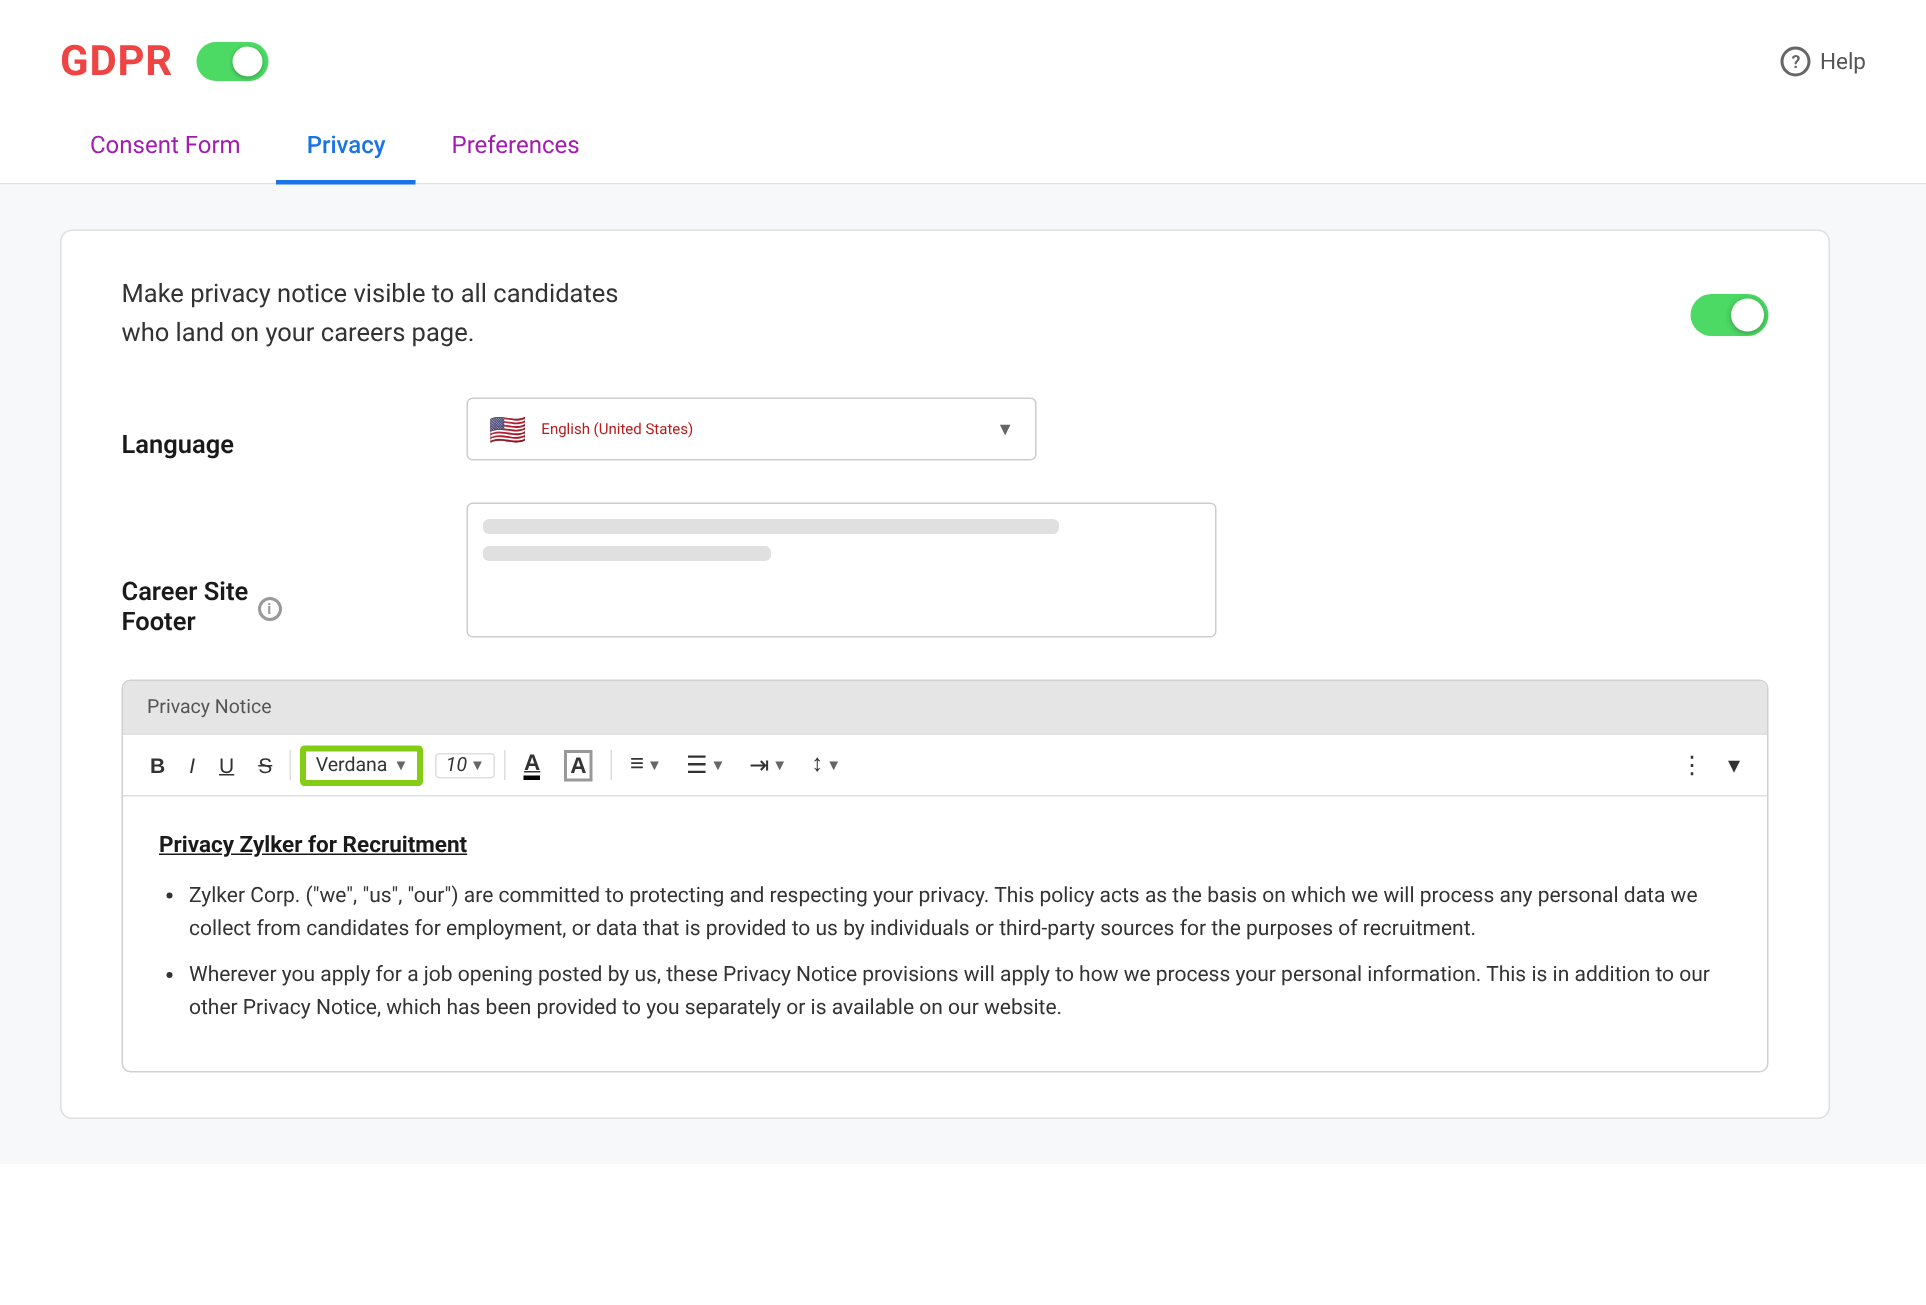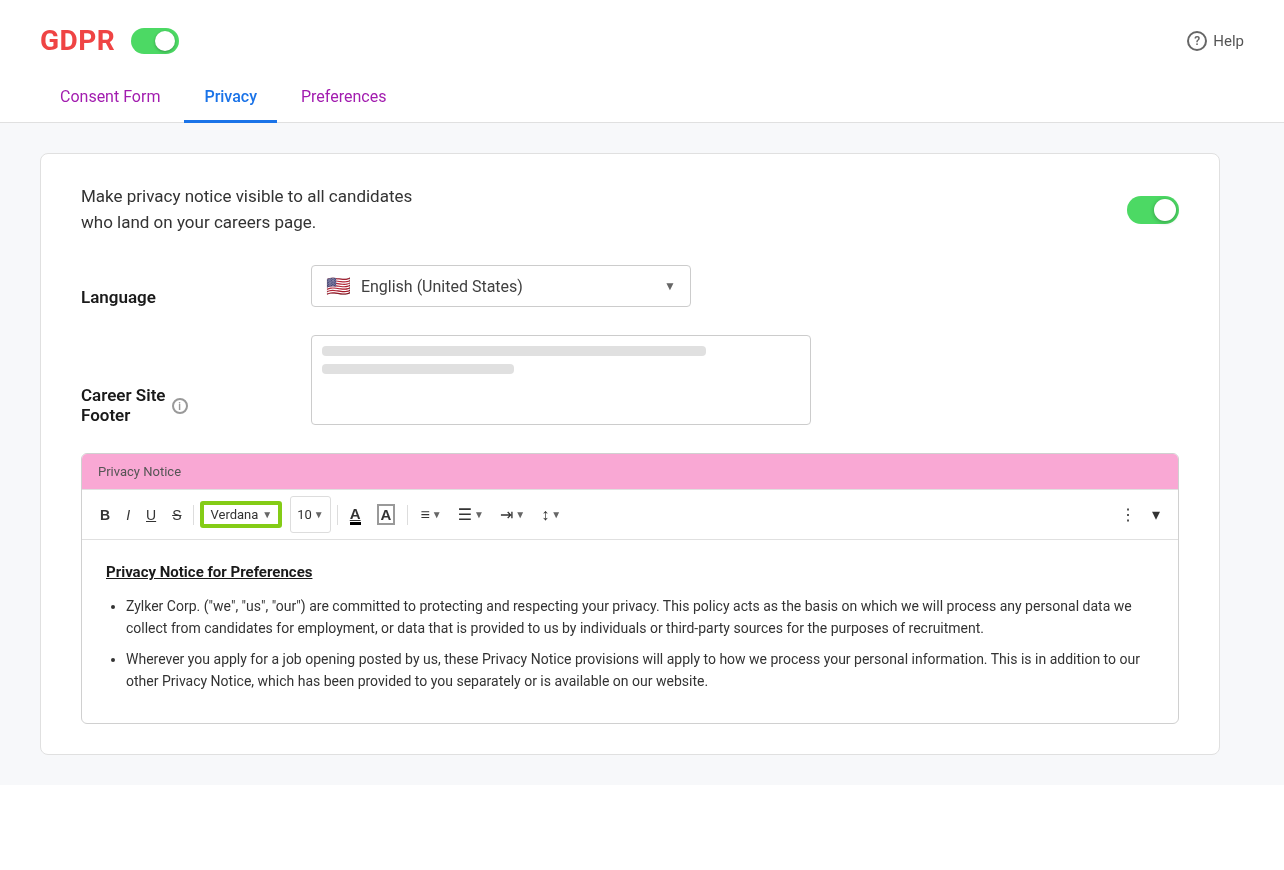--- a/index.html
+++ b/index.html
@@ -229,22 +229,22 @@
       position: relative;
     }
 
     .flag-icon {
       font-size: 20px;
       flex-shrink: 0;
     }
 
     .select-text {
       flex: 1;
-      font-size: 16px;
-      color: #404040;
+      font-size: 10px;
+      color: #b91c1c;
     }
 
     .dropdown-arrow {
       color: #666;
       font-size: 12px;
     }
 
     .textarea-placeholder-lines {
       padding: 10px;
       width: 500px;
@@ -275,21 +275,21 @@
       border-radius: 6px;
       background: #fff;
       overflow: hidden;
     }
 
     .editor-header {
       padding: 10px 16px;
       font-size: 13px;
       color: #555;
       border-bottom: 1px solid #e0e0e0;
-      background: #f9a8d4;
+      background: #e5e5e5;
     }
 
     .editor-toolbar {
       display: flex;
       align-items: center;
       padding: 6px 12px;
       border-bottom: 1px solid #e0e0e0;
       gap: 4px;
       flex-wrap: wrap;
       background: #fff;
@@ -425,21 +425,21 @@
           <button class="toolbar-btn underline">U</button>
           <button class="toolbar-btn strikethrough">S</button>
 
           <div class="toolbar-divider"></div>
 
           <div style="display:flex;align-items:center;border:4px solid #84cc16;border-radius:3px;padding:2px 6px;gap:4px;">
             <span style="font-size:13px;">Verdana</span>
             <span style="font-size:10px;color:#666;">▼</span>
           </div>
 
-          <div style="display:flex;align-items:center;border:1px solid #ddd;border-radius:3px;padding:10px 6px;gap:2px;margin-left:4px;">
+          <div style="display:flex;align-items:center;border:1px solid #ddd;border-radius:3px;padding:0 6px;gap:2px;margin-left:4px;font-style:italic;">
             <span style="font-size:13px;">10</span>
             <span style="font-size:10px;color:#666;">▼</span>
           </div>
 
           <div class="toolbar-divider"></div>
 
           <button class="toolbar-btn" style="display:flex;flex-direction:column;align-items:center;padding:2px 6px;">
             <span style="font-size:15px;font-weight:600;text-decoration:underline;border-bottom:3px solid #000;">A</span>
           </button>
 
@@ -472,21 +472,21 @@
           <button class="toolbar-btn" style="font-size:16px;margin-left:auto;">
             <span>⋮</span>
           </button>
 
           <button class="toolbar-btn" style="font-size:16px;">
             <span>▾</span>
           </button>
         </div>
 
         <div class="editor-content">
-          <h4>Privacy Notice for Preferences</h4>
+          <h4>Privacy Zylker for Recruitment</h4>
           <ul>
             <li>Zylker Corp. ("we", "us", "our") are committed to protecting and respecting your privacy. This policy acts as the basis on which we will process any personal data we collect from candidates for employment, or data that is provided to us by individuals or third-party sources for the purposes of recruitment.</li>
             <li>Wherever you apply for a job opening posted by us, these Privacy Notice provisions will apply to how we process your personal information. This is in addition to our other Privacy Notice, which has been provided to you separately or is available on our website.</li>
           </ul>
         </div>
       </div>
 
     </div>
   </div>
 </div>

